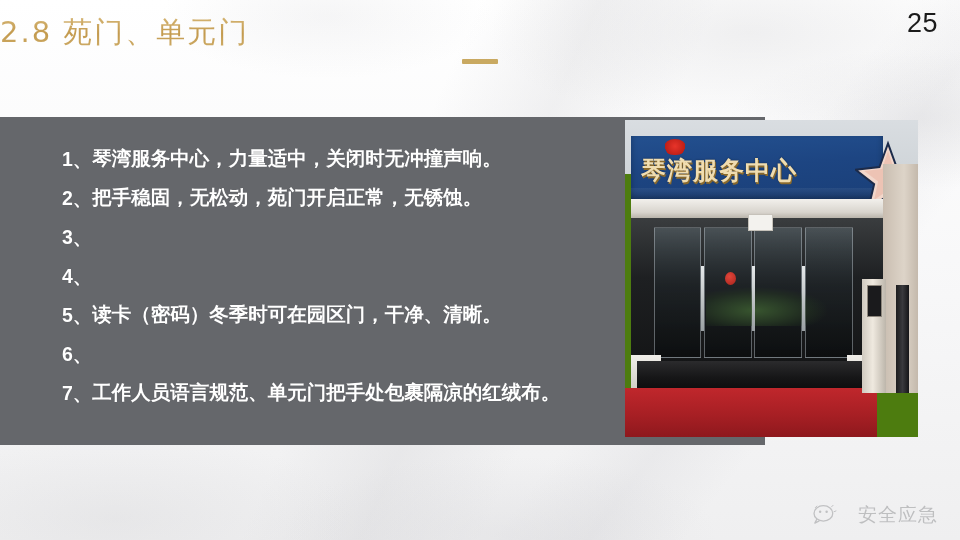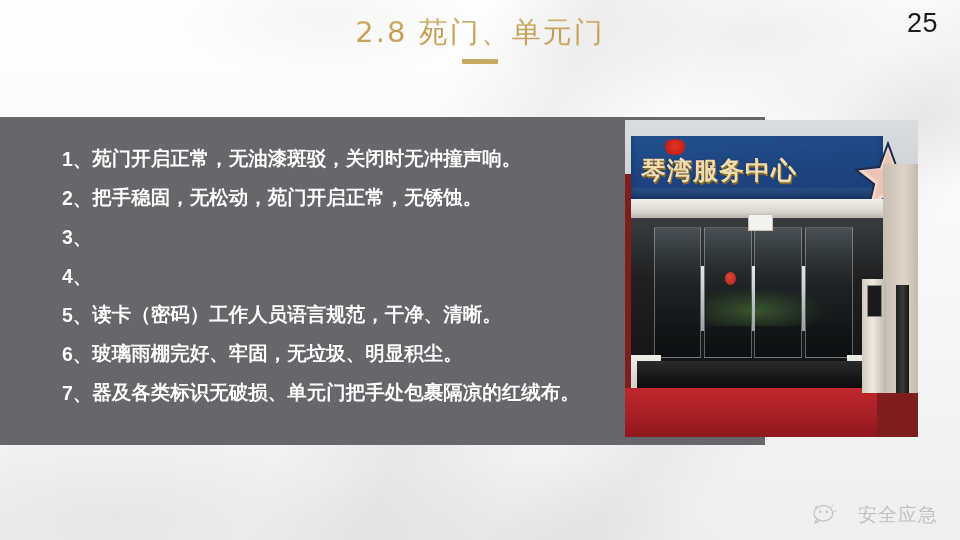--- a/index.html
+++ b/index.html
@@ -40,21 +40,21 @@
   .page-number {
     position:absolute; top:8px; right:22px;
     font-size:27px; color:#1b1b1b;
     letter-spacing:.5px;
     font-family:"Liberation Sans",sans-serif;
   }
 
   
   .title-wrap {
     position:absolute; top:14px; left:0; width:960px;
-    text-align:center;
+    text-align:left;
   }
   .slide-title {
     font-size:29px;
     color:#c8a25c;
     letter-spacing:2px;
     font-family:"DejaVu Sans","Liberation Sans",sans-serif;
     font-weight:400;
     line-height:1.25;
     background:linear-gradient(180deg,#d7b878 0%,#c39a4e 55%,#cfae6a 100%);
     -webkit-background-clip:text;
@@ -102,21 +102,21 @@
   .bullet-text {
     flex:0 0 auto;
   }
 
   
   .photo {
     position:absolute;
     left:625px; top:120px;
     width:293px; height:317px;
     overflow:hidden;
-    background:#7f1d1d;
+    background:#4d7c0f;
     padding-left:8px;
   }
   .photo-inner { position:absolute; inset:0; }
 
   
   .ph-sky {
     position:absolute; left:0; top:0; width:100%; height:17%;
     background:linear-gradient(180deg,#d9dde1 0%,#cfd4d8 100%);
   }
   
@@ -269,49 +269,48 @@
   <div class="title-wrap">
     <div class="slide-title">2.8 苑门、单元门</div>
     <div class="title-rule"></div>
   </div>
 
   <div class="panel">
     <div class="bullet-list">
 
       <div class="bullet-row">
         <span class="bullet-num">1、</span>
-        <span class="bullet-text">苑门开启正常，无油漆斑驳，关闭时无冲撞声响。</span>
+        <span class="bullet-text">琴湾服务中心，力量适中，关闭时无冲撞声响。</span>
       </div>
 
       <div class="bullet-row">
         <span class="bullet-num">2、</span>
         <span class="bullet-text">把手稳固，无松动，苑门开启正常，无锈蚀。</span>
       </div>
 
       <div class="bullet-row">
         <span class="bullet-num">3、</span>
       </div>
 
       <div class="bullet-row">
         <span class="bullet-num">4、</span>
       </div>
 
       <div class="bullet-row">
         <span class="bullet-num">5、</span>
-        <span class="bullet-text">读卡（密码）工作人员语言规范，干净、清晰。</span>
+        <span class="bullet-text">读卡（密码）冬季时可在园区门，干净、清晰。</span>
       </div>
 
       <div class="bullet-row">
         <span class="bullet-num">6、</span>
-        <span class="bullet-text">玻璃雨棚完好、牢固，无垃圾、明显积尘。</span>
       </div>
 
       <div class="bullet-row">
         <span class="bullet-num">7、</span>
-        <span class="bullet-text">器及各类标识无破损、单元门把手处包裹隔凉的红绒布。</span>
+        <span class="bullet-text">工作人员语言规范、单元门把手处包裹隔凉的红绒布。</span>
       </div>
 
     </div>
   </div>
 
   <div class="photo">
     <div class="photo-inner">
 
       <div class="ph-sky"></div>
 

